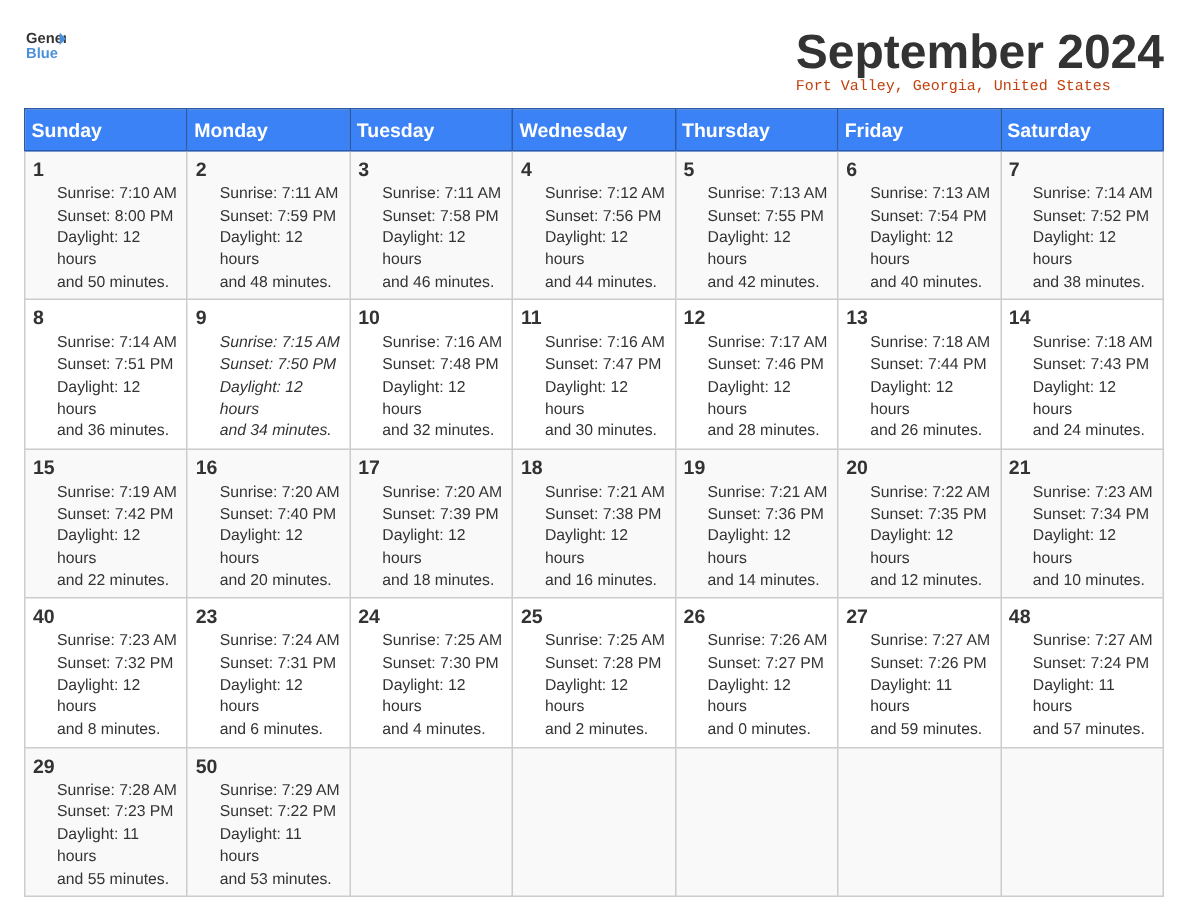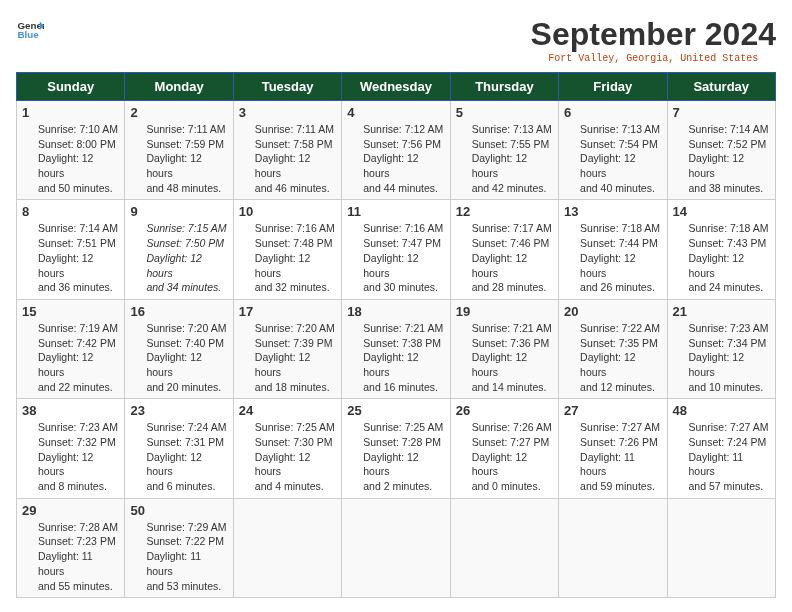--- a/index.html
+++ b/index.html
@@ -19,44 +19,44 @@
     .logo {
       display: flex;
       align-items: center;
       gap: 4px;
     }
     .logo-icon {
       width: 28px;
       height: 28px;
     }
     .title-area {
-      text-align: center;
+      text-align: left;
     }
     .main-title {
       font-size: 32px;
       font-weight: bold;
       color: #333;
     }
     .subtitle {
       font-size: 10px;
       color: #c2410c;
       font-family: Liberation Mono, monospace;
     }
     table {
       width: 100%;
       border-collapse: collapse;
       font-size: 11px;
     }
     thead tr th {
-      background-color: #14532d;
+      background-color: #3b82f6;
       color: #fff;
       font-weight: bold;
       font-size: 13px;
       padding: 6px 4px;
-      text-align: center;
+      text-align: left;
       border: 1px solid #2a5aaa;
     }
     tbody tr td {
       border: 1px solid #ccc;
       vertical-align: top;
       padding: 4px 5px;
       width: 14.28%;
       min-height: 80px;
       color: #333;
     }
@@ -260,21 +260,21 @@
         <td>
           <span class="day-num">21</span>
           <div class="day-detail" style="white-space: pre-line;">Sunrise: 7:23 AM
 Sunset: 7:34 PM
 Daylight: 12 hours
 and 10 minutes.</div>
         </td>
       </tr>
       <tr>
         <td>
-          <span class="day-num">38</span>
+          <span class="day-num">40</span>
           <div class="day-detail" style="white-space: pre-line;">Sunrise: 7:23 AM
 Sunset: 7:32 PM
 Daylight: 12 hours
 and 8 minutes.</div>
         </td>
         <td>
           <span class="day-num">23</span>
           <div class="day-detail" style="white-space: pre-line;">Sunrise: 7:24 AM
 Sunset: 7:31 PM
 Daylight: 12 hours

